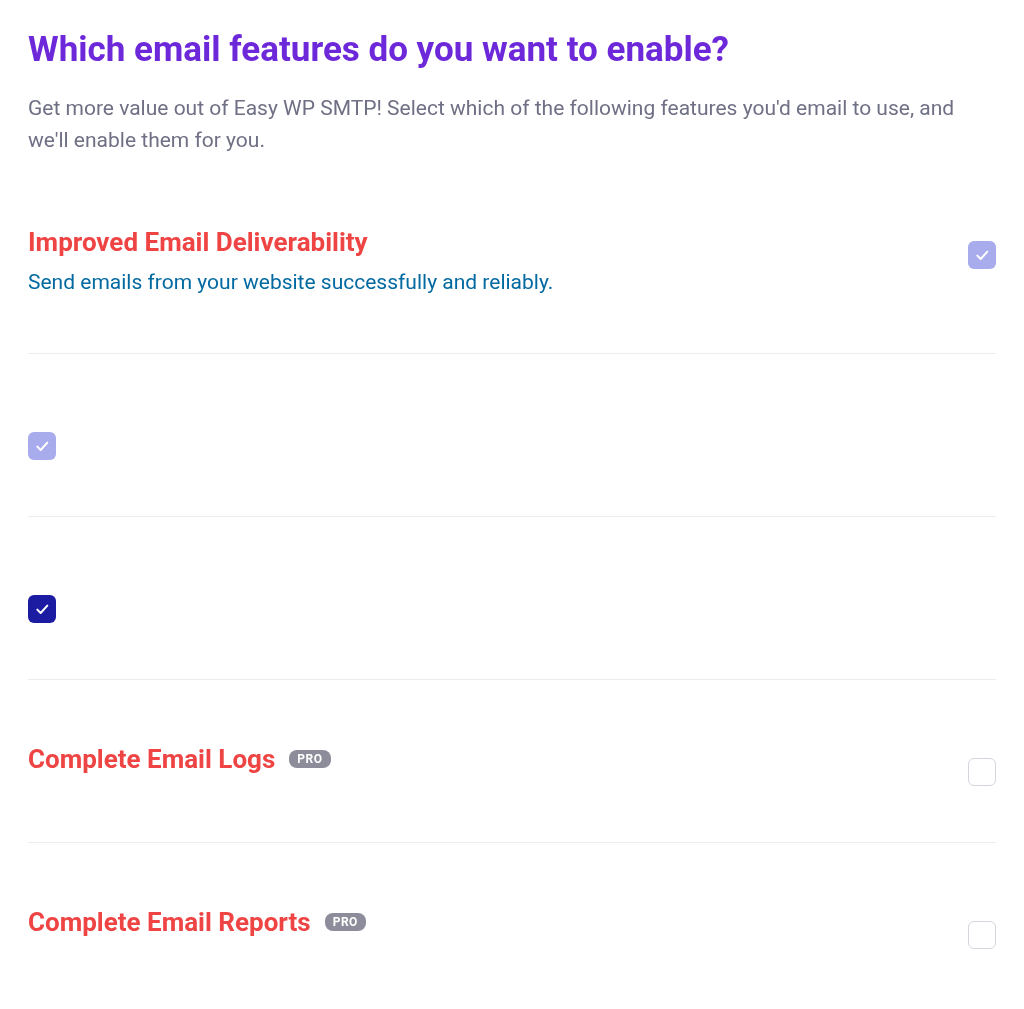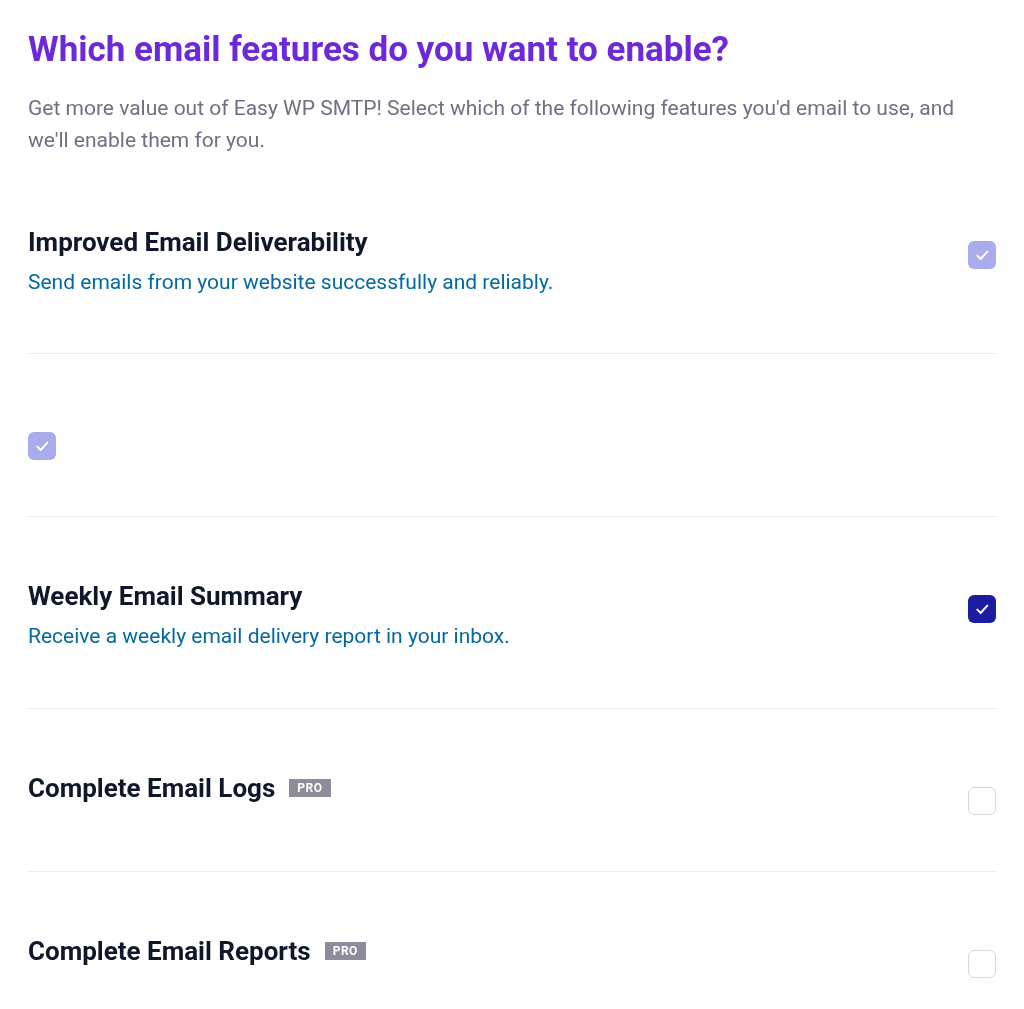--- a/index.html
+++ b/index.html
@@ -47,38 +47,38 @@
     }
     .feature-title-line {
       display: flex;
       align-items: center;
       gap: 14px;
       margin-bottom: 10px;
     }
     .feature-title {
       font-size: 26px;
       font-weight: 700;
-      color: #0f172a;
+      color: #ef4444;
     }
     .feature-desc {
       font-size: 21px;
       color: #0369a1;
       line-height: 1.45;
     }
     .pro-badge {
       display: inline-flex;
       align-items: center;
       justify-content: center;
       background: #8c8c9a;
       color: #ffffff;
       font-size: 12px;
       font-weight: 700;
       letter-spacing: 0.5px;
       padding: 3px 8px;
-      border-radius: 0;
+      border-radius: 8px;
       line-height: 1;
     }
     .checkbox-wrap {
       display: flex;
       align-items: center;
       padding-top: 14px;
     }
     .checkbox {
       width: 28px;
       height: 28px;
@@ -137,26 +137,20 @@
     <div class="checkbox-wrap">
       <div class="checkbox checked-locked">
         <svg viewBox="0 0 24 24">
             <polyline points="5 13 10 18 20 7"></polyline>
           </svg>
       </div>
     </div>
   </div>
 
   <div class="feature-row">
-    <div class="feature-text">
-      <div class="feature-title-line">
-        <span class="feature-title">Weekly Email Summary</span>
-      </div>
-      <p class="feature-desc">Receive a weekly email delivery report in your inbox.</p>
-    </div>
     <div class="checkbox-wrap">
       <div class="checkbox checked-active">
         <svg viewBox="0 0 24 24">
             <polyline points="5 13 10 18 20 7"></polyline>
           </svg>
       </div>
     </div>
   </div>
 
   <div class="feature-row">

